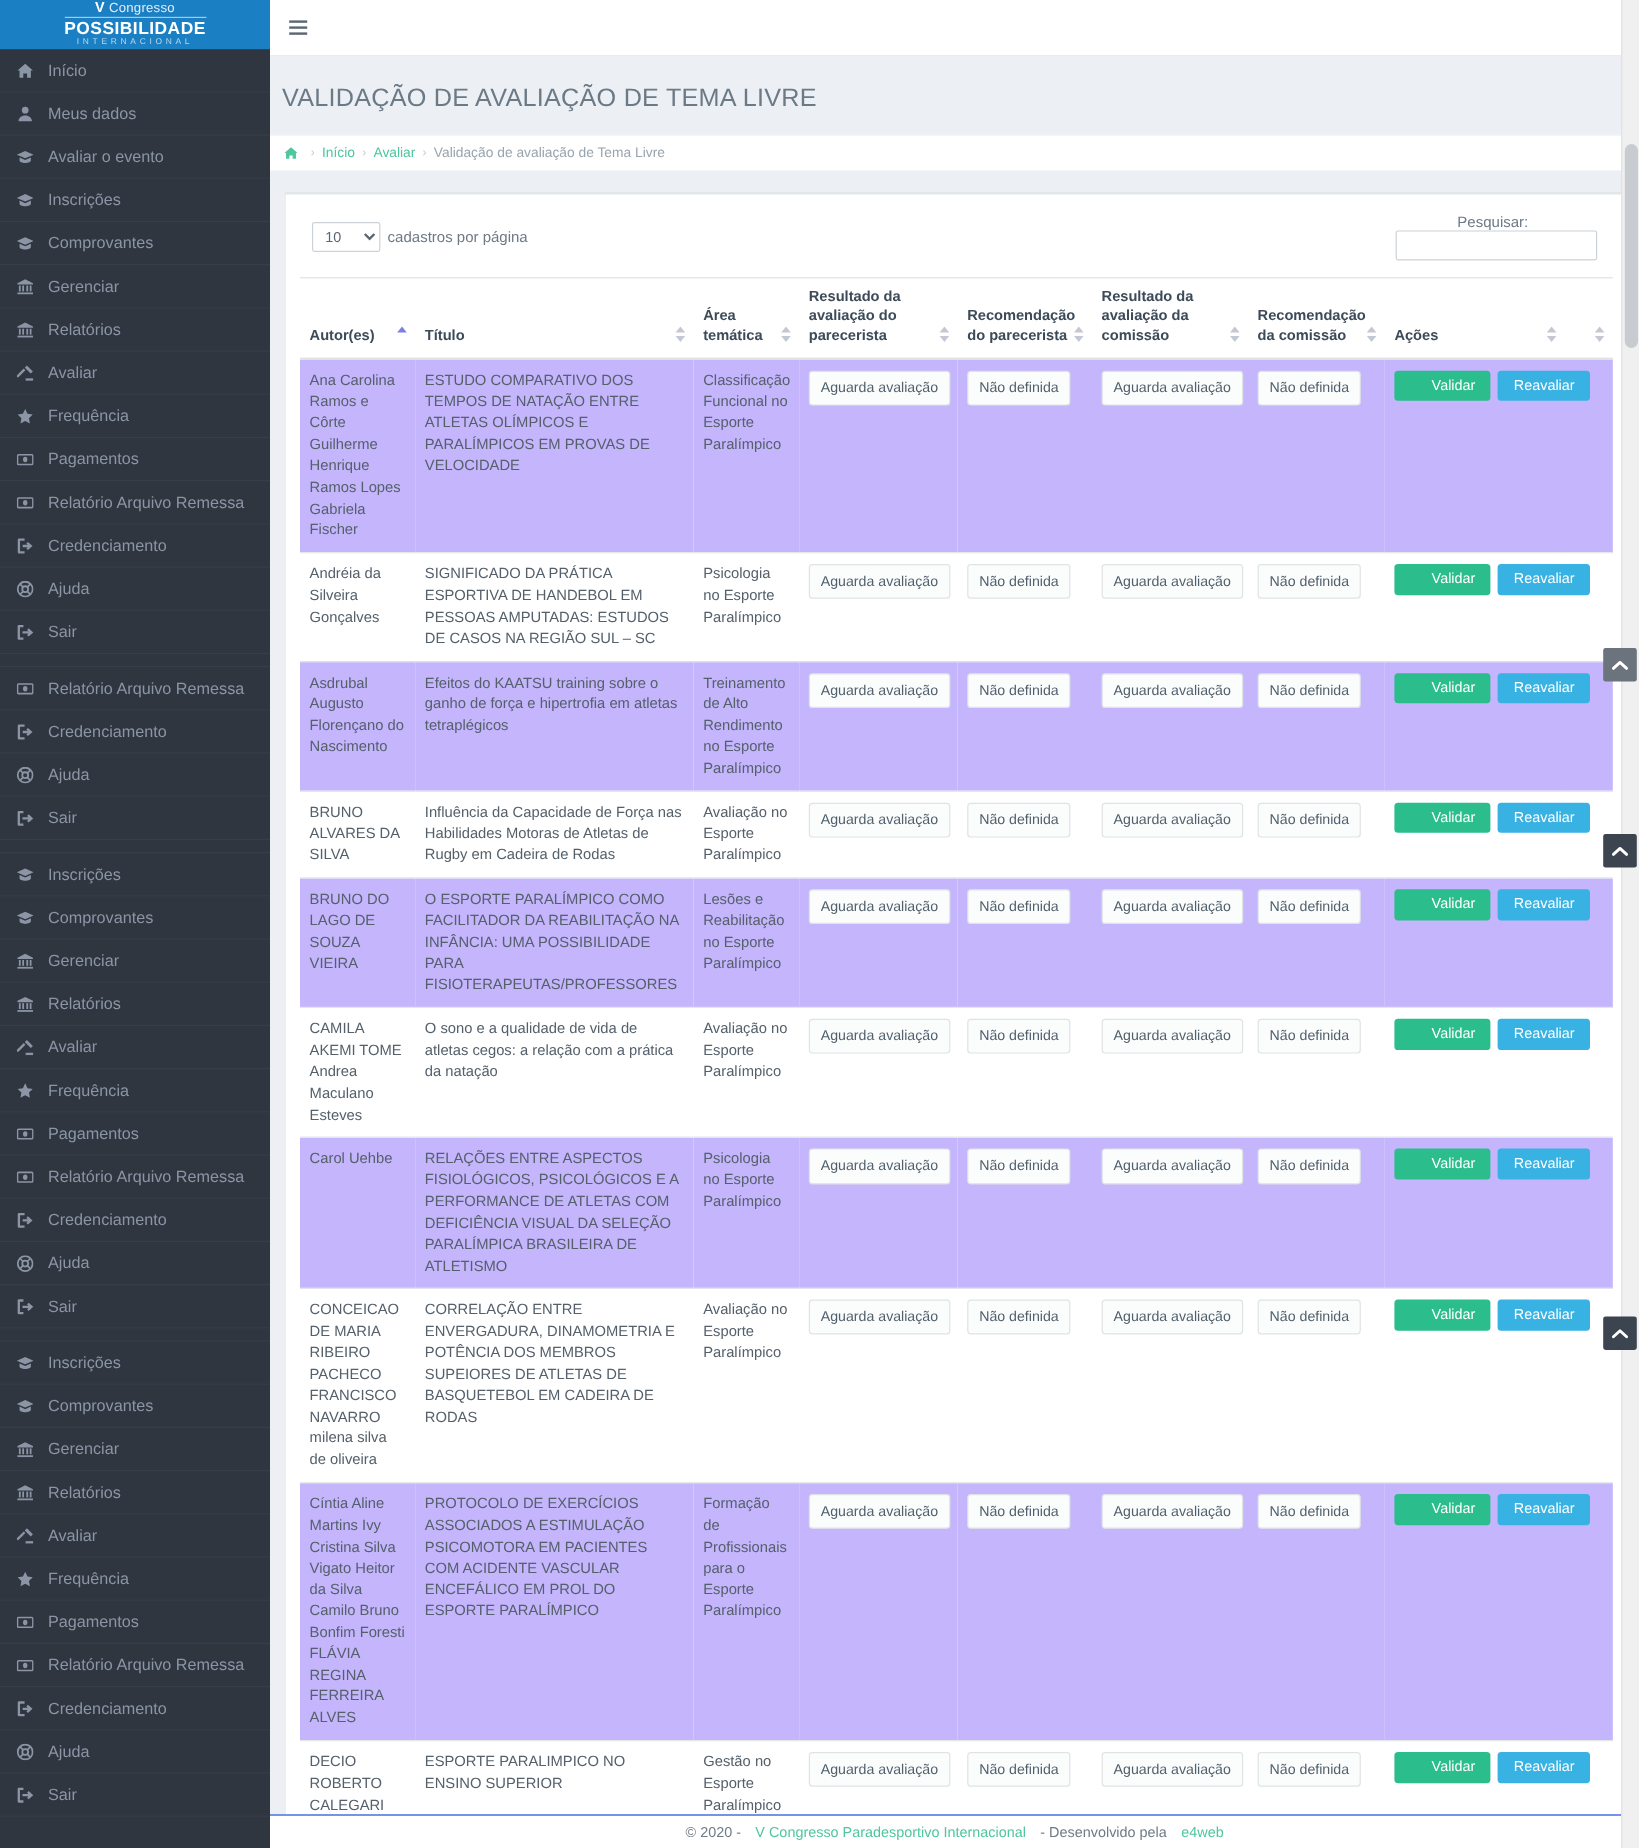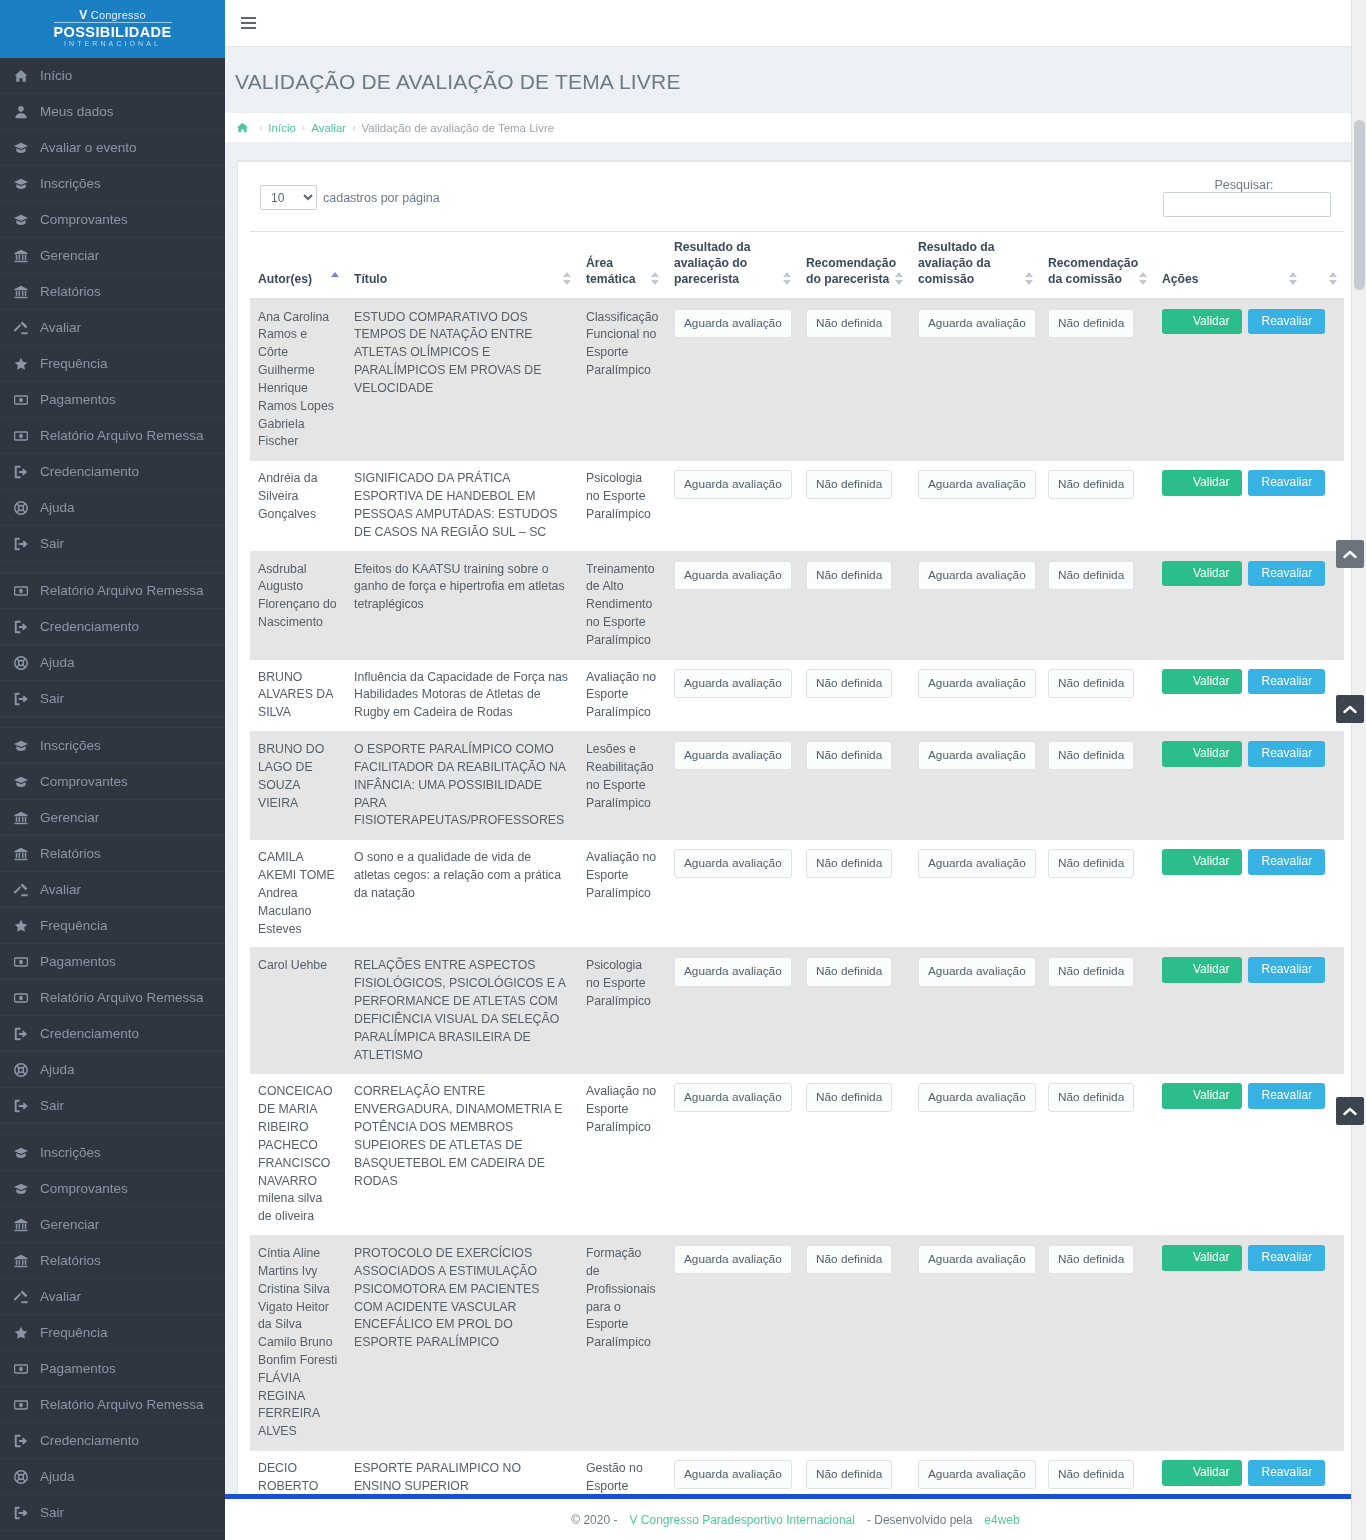--- a/index.html
+++ b/index.html
@@ -14,21 +14,21 @@
     position:relative;
   }
 
   
   #sidebar {
     position:absolute; left:0; top:0; width:225px; height:1540px;
     background:#2f3640;
     overflow:hidden;
   }
   #brand {
-    height:58px; background:#1b7fc4;
+    height:41px; background:#1b7fc4;
     display:flex; align-items:center; justify-content:center;
   }
   .logo-box { text-align:center; line-height:1; padding-bottom:2px; }
   .logo-l1 { font-size:11px; color:#dfeefa; letter-spacing:.2px; }
   .logo-l1 b { color:#fff; font-size:12px; }
   .logo-rule { height:1px; background:#9ecdea; margin:1px 0 2px; }
   .logo-l2 { font-size:14.5px; font-weight:bold; color:#fff; letter-spacing:.4px; }
   .logo-l3 { font-size:7px; color:#b9d9ef; letter-spacing:3.1px; margin-top:1px; }
 
   .nav-item {
@@ -125,21 +125,21 @@
   }
   th .sorter .up { top:0;  border-bottom:5px solid #c3c8d4; }
   th .sorter .dn { bottom:0; border-top:5px solid #c3c8d4; }
   th.sorted-asc .sorter .up { border-bottom-color:#7b7fe0; }
 
   table.dt tbody td {
     vertical-align:top; font-size:12.3px; color:#55606b; line-height:1.45;
     padding:9px 8px 9px 8px;
     border-top:1px solid #e4e8eb;
   }
-  table.dt tbody tr.odd td { background:#e5e5e5; }
+  table.dt tbody tr.odd td { background:#c4b5fd; }
   table.dt tbody tr.even td { background:#fff; }
 
   .cell-btn {
     display:inline-block; border:1px solid #dfe3e6; background:#fbfcfc;
     border-radius:3px; padding:5px 9px; font-size:11.8px; color:#51606d;
     white-space:nowrap; cursor:pointer;
   }
   .btn-validar, .btn-reavaliar {
     display:inline-block; border:0; border-radius:3px;
     padding:6px 13px; font-size:12px; color:#fff; cursor:pointer;
@@ -157,22 +157,22 @@
     min-width:27px; height:27px; display:flex; align-items:center; justify-content:center;
     font-size:12.5px; color:#5d6b78; border-right:1px solid #dde2e6;
     background:#fff; cursor:pointer; padding:0 6px;
   }
   .pager div:last-child { border-right:0; }
   .pager div.active { background:#3c4452; color:#fff; }
   .pager div.arrow { color:#9aa5ae; }
 
   
   #sitefooter {
-    position:absolute; left:225px; right:0; bottom:0; height:46px;
-    background:#fff; border-top:5px solid #1d4ed8;
+    position:absolute; left:225px; right:0; bottom:0; height:28px;
+    background:#fff; border-top:1px solid #1d4ed8;
     display:flex; align-items:center; justify-content:center;
     font-size:12px; color:#6f7b86;gap:12px;
   }
   #sitefooter a { color:#4ec6a0; text-decoration:none; }
 
   
   .scrolltop {
     position:absolute; width:28px; height:28px; border-radius:2px;
     display:flex; align-items:center; justify-content:center;
     cursor:pointer;

